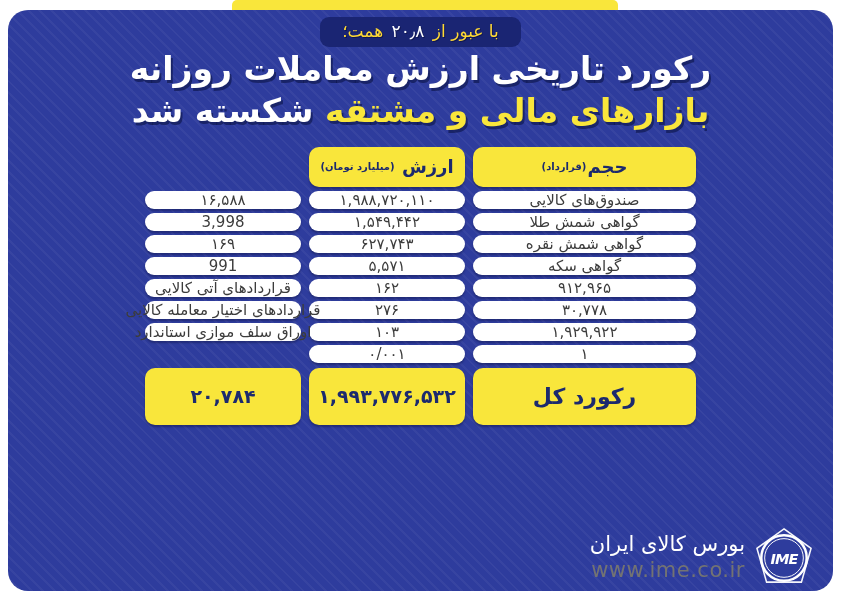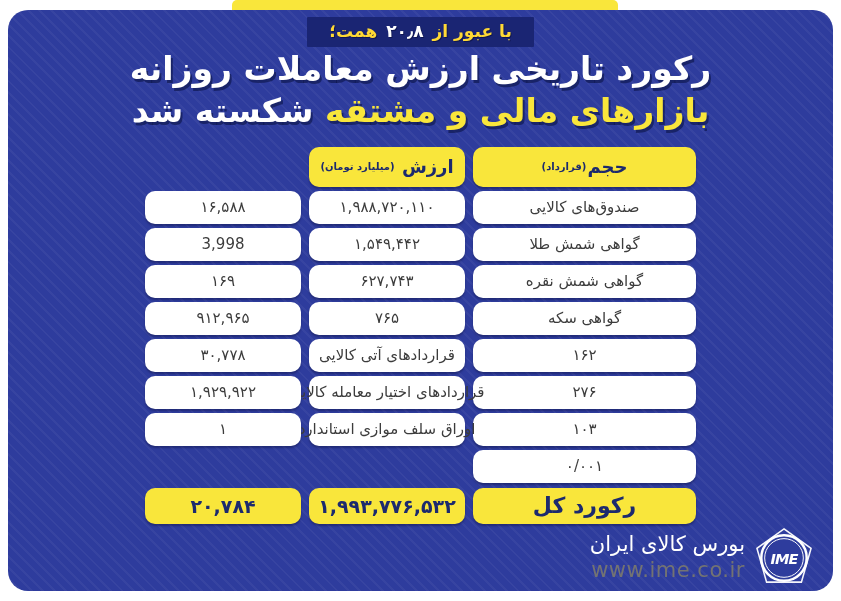--- a/index.html
+++ b/index.html
@@ -12,22 +12,22 @@
     background:#f9e63b;border-radius:5px 5px 0 0;z-index:0;
   }
   .card{
     position:absolute;left:8px;right:8px;top:10px;bottom:10px;
     background:#2e3c9d;
     background-image:repeating-linear-gradient(45deg,rgba(255,255,255,0.045) 0 2px,transparent 2px 8px);
     border-radius:20px;z-index:1;
   }
   .badge{
     margin:7px auto 0;width:fit-content;padding:4px 22px 6px;
-    background:#1a2573;border-radius:1px;direction:rtl;
-    font-size:17px;font-weight:bold;white-space:nowrap;
+    background:#1a2573;border-radius:9px;direction:rtl;
+    font-size:17px;font-weight:normal;white-space:nowrap;
     text-shadow:1px 1px 0 rgba(0,0,30,.4);
   }
   .badge .yel{color:#ffd934;}
   .badge .wht{color:#ffffff;padding:0 3px;}
   .title{
     direction:rtl;text-align:center;margin-top:1px;
     font-size:33px;font-weight:800;line-height:1.27;color:#ffffff;
     text-shadow:2px 2.5px 0 rgba(8,14,60,.55);
   }
   .title .hl{color:#f9e63b;}
@@ -39,25 +39,25 @@
     display:flex;align-items:center;justify-content:center;
     border-radius:10px;box-shadow:0 2px 2px rgba(8,12,50,.35);
     white-space:nowrap;
   }
   .head .pill{
     height:40px;background:#f9e63b;color:#1c2a6e;font-weight:bold;font-size:18px;
   }
   .head .paren{font-weight:bold;font-size:10px;margin-right:1px;}
   .body-rows{margin-top:4px;}
   .body-rows .pill{
-    height:33px;background:#ffffff;color:#3c3c3c;font-size:15px;text-align:center;
+    height:18px;background:#ffffff;color:#3c3c3c;font-size:15px;text-align:center;
   }
   .foot{margin-top:5px;}
   .foot .pill{
-    height:36px;background:#f9e63b;color:#1c2a6e;font-weight:bold;
+    height:57px;background:#f9e63b;color:#1c2a6e;font-weight:bold;
   }
   .foot .pill.lbl{font-size:22px;}
   .foot .pill.num{font-size:19px;}
   .footer{
     position:absolute;right:28px;bottom:14px;display:flex;align-items:center;gap:10px;z-index:2;
   }
   .footer .txt{text-align:right;color:#ffffff;line-height:1.25;}
   .footer .org{font-size:21px;direction:rtl;}
   .footer .url{font-size:21px;color:#737373;letter-spacing:.5px;}
   .logo{width:58px;height:60px;}
@@ -99,21 +99,22 @@
           <div class="pill">صندوق‌های کالایی</div>
           <div class="pill">۱,۹۸۸,۷۲۰,۱۱۰</div>
           <div class="pill">۱۶,۵۸۸</div>
           <div class="pill">گواهی شمش طلا</div>
           <div class="pill">۱,۵۴۹,۴۴۲</div>
           <div class="pill">3,998</div>
           <div class="pill">گواهی شمش نقره</div>
           <div class="pill">۶۲۷,۷۴۳</div>
           <div class="pill">۱۶۹</div>
           <div class="pill">گواهی سکه</div>
-          <div class="pill">۷۶۵</div>
+          <div class="pill">۵,۵۷۱</div>
+          <div class="pill">991</div>
           <div class="pill">۹۱۲,۹۶۵</div>
           <div class="pill">۱۶۲</div>
           <div class="pill">قراردادهای آتی کالایی</div>
           <div class="pill">۳۰,۷۷۸</div>
           <div class="pill">۲۷۶</div>
           <div class="pill">قراردادهای اختیار معامله کالایی</div>
           <div class="pill">۱,۹۲۹,۹۲۲</div>
           <div class="pill">۱۰۳</div>
           <div class="pill">اوراق سلف موازی استاندارد</div>
           <div class="pill">۱</div>

